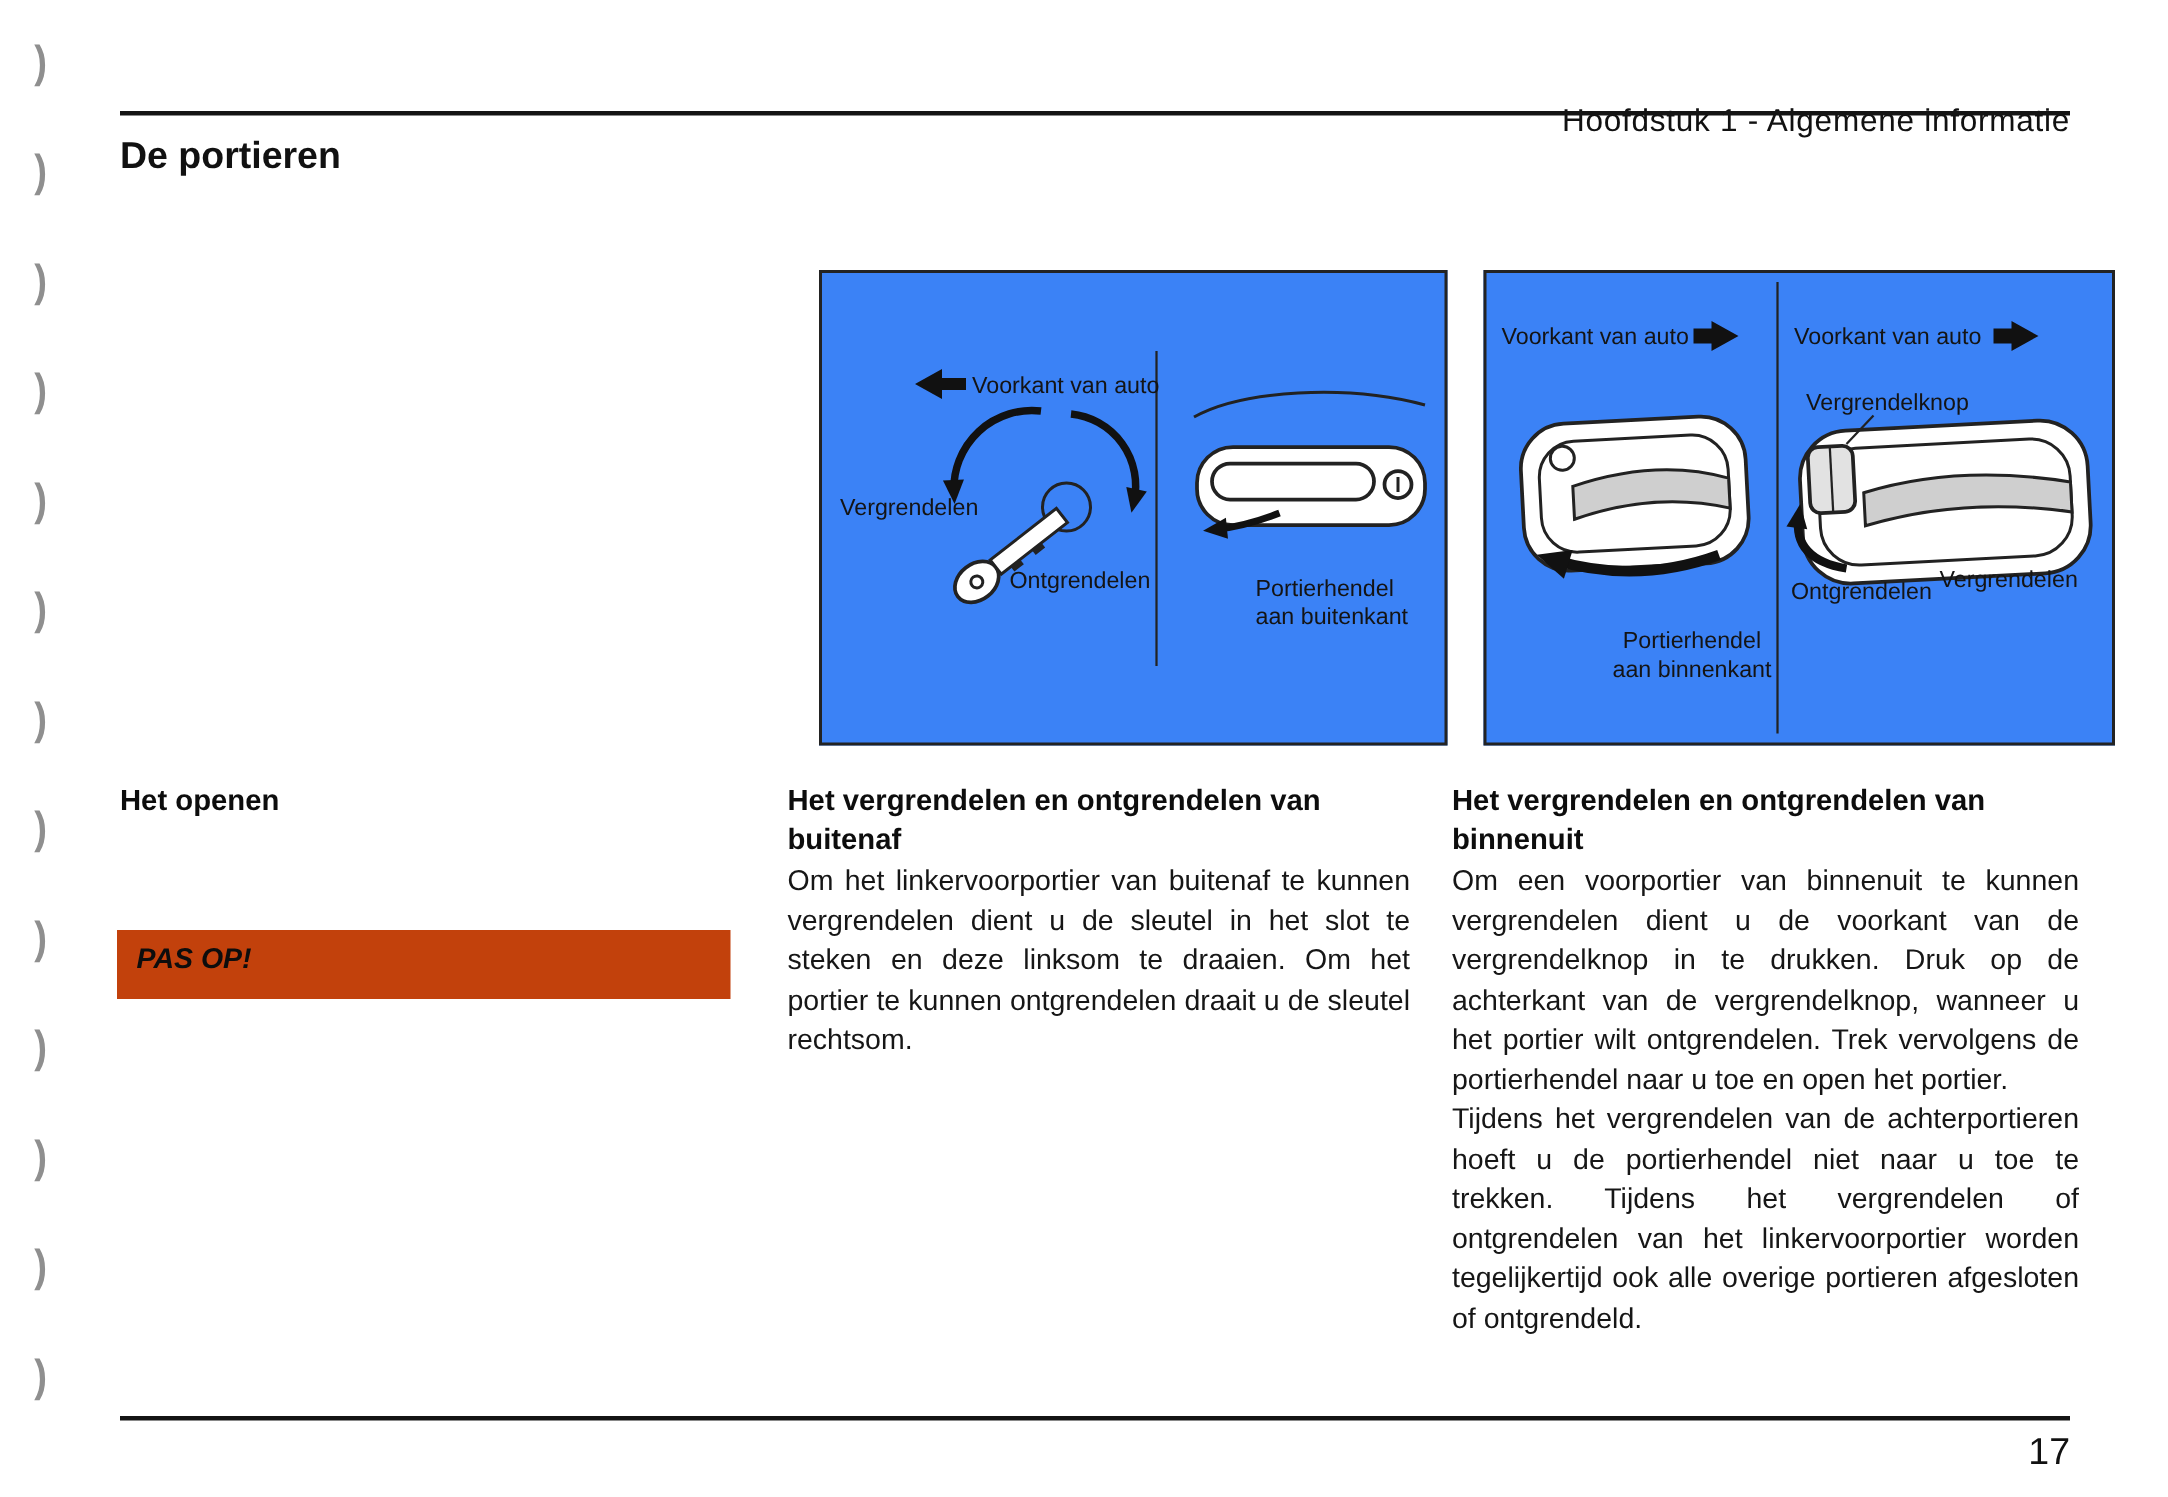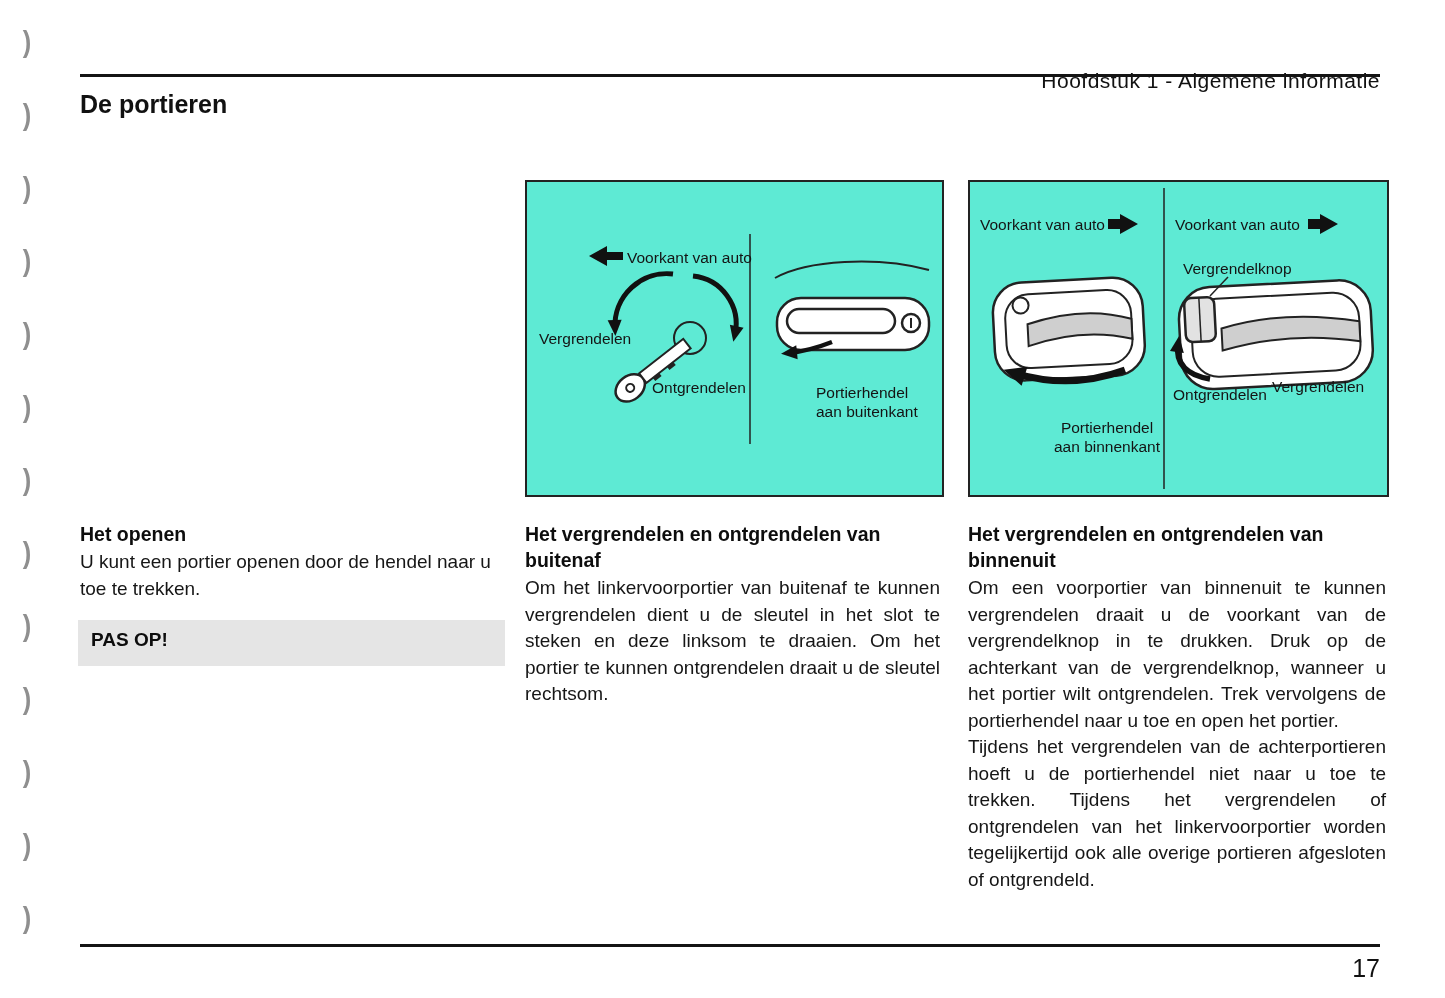--- a/index.html
+++ b/index.html
@@ -9,39 +9,39 @@
     font-family:"Liberation Sans","DejaVu Sans",sans-serif;
   }
   
   .bmarks{position:absolute;left:22px;top:28px;display:flex;flex-direction:column;gap:46px;}
   .bmark{color:#8f8f8f;font-size:30px;font-weight:bold;line-height:27px;transform:scaleX(.85);}
 
   .header-text{position:absolute;top:44px;right:65px;font-size:21px;letter-spacing:.5px;margin-top:25px;}
   .rule-top{position:absolute;left:80px;right:65px;top:74px;height:3px;background:#141414;}
   .page-title{position:absolute;left:80px;top:90px;font-size:25px;font-weight:bold;}
 
-  .figbox{position:absolute;top:180px;height:313px;border:2px solid #232323;background:#5eead4;}
+  .figbox{position:absolute;top:180px;height:313px;border:2px solid #232323;background:#3b82f6;margin-left:21px;}
   #fig1{left:525px;width:415px;}
   #fig2{left:968px;width:417px;}
   .figbox svg{position:absolute;left:0;top:0;}
   .figlabel{position:absolute;font-size:15.5px;line-height:19px;white-space:pre-line;color:#141414;}
   .figlabel.centered{text-align:center;}
 
   .col{position:absolute;top:521px;font-size:19px;line-height:26.5px;color:#161616;}
   .col h3{font-size:19.5px;line-height:26px;margin:0 0 2px 0;color:#0d0d0d;}
   .col p{margin:0;}
   .col.justify p{text-align:justify;}
   #col-open{left:80px;width:416px;}
   #col-outside{left:525px;width:415px;}
   #col-inside{left:968px;width:418px;}
 
   .warning{
     position:absolute;left:78px;top:620px;width:391px;
-    background:#e5e5e5;padding:7px 23px 12px 13px;
-    font-size:19px;line-height:26.5px;font-weight:bold;color:#0d0d0d;
+    background:#c2410c;padding:7px 5px 12px 13px;
+    font-size:19px;line-height:26.5px;font-weight:bold;color:#0d0d0d;font-style:italic;
   }
   .warning .wtitle{margin:0;}
   .warning .wbody{margin:0;}
 
   .rule-bottom{position:absolute;left:80px;right:65px;top:944px;height:2.5px;background:#141414;}
   .pagenum{position:absolute;right:65px;top:954px;font-size:25px;text-align:right;}
 </style>
 </head>
 <body>
 
@@ -139,31 +139,30 @@
   <span class="figlabel" style="left:205px;top:33px;">Voorkant van auto</span>
   <span class="figlabel" style="left:213px;top:77px;">Vergrendelknop</span>
   <span class="figlabel" style="left:203px;top:203px;">Ontgrendelen</span>
   <span class="figlabel" style="left:302px;top:195px;">Vergrendelen</span>
   <span class="figlabel centered" style="left:62px;top:236px;width:150px;">Portierhendel
 aan binnenkant</span>
 </div>
 
 <div class="col" id="col-open">
   <h3>Het openen</h3>
-  <p>U kunt een portier openen door de hendel naar u toe te trekken.</p>
 </div>
 <div class="warning">
   <p class="wtitle">PAS OP!</p>
 </div>
 
 <div class="col justify" id="col-outside">
   <h3>Het vergrendelen en ontgrendelen van buitenaf</h3>
   <p>Om het linkervoorportier van buitenaf te kunnen vergrendelen dient u de sleutel in het slot te steken en deze linksom te draaien. Om het portier te kunnen ontgrendelen draait u de sleutel rechtsom.</p>
 </div>
 
 <div class="col justify" id="col-inside">
   <h3>Het vergrendelen en ontgrendelen van binnenuit</h3>
-  <p>Om een voorportier van binnenuit te kunnen vergrendelen draait u de voorkant van de vergrendelknop in te drukken. Druk op de achterkant van de vergrendelknop, wanneer u het portier wilt ontgrendelen. Trek vervolgens de portierhendel naar u toe en open het portier.</p>
+  <p>Om een voorportier van binnenuit te kunnen vergrendelen dient u de voorkant van de vergrendelknop in te drukken. Druk op de achterkant van de vergrendelknop, wanneer u het portier wilt ontgrendelen. Trek vervolgens de portierhendel naar u toe en open het portier.</p>
   <p>Tijdens het vergrendelen van de achterportieren hoeft u de portierhendel niet naar u toe te trekken. Tijdens het vergrendelen of ontgrendelen van het linkervoorportier worden tegelijkertijd ook alle overige portieren afgesloten of ontgrendeld.</p>
 </div>
 
 <div class="rule-bottom"></div>
 <div class="pagenum">17</div>
 
 </body></html>

